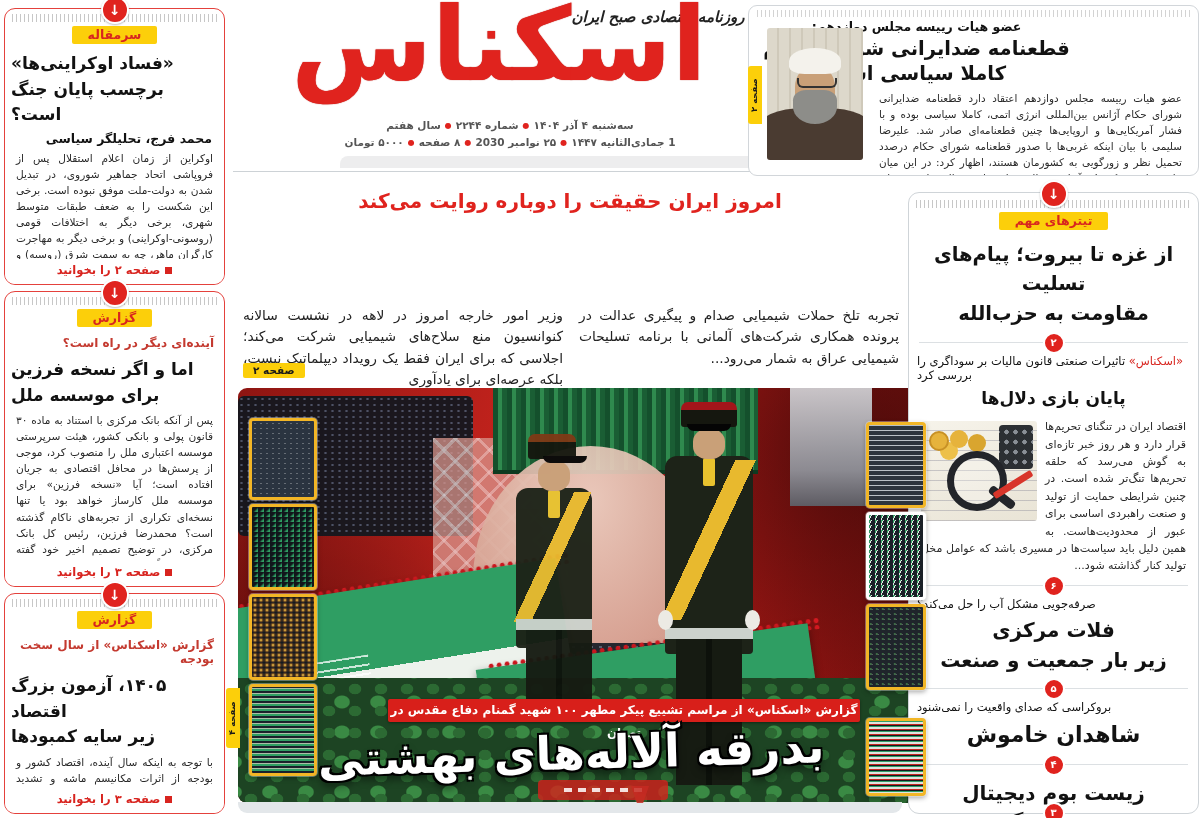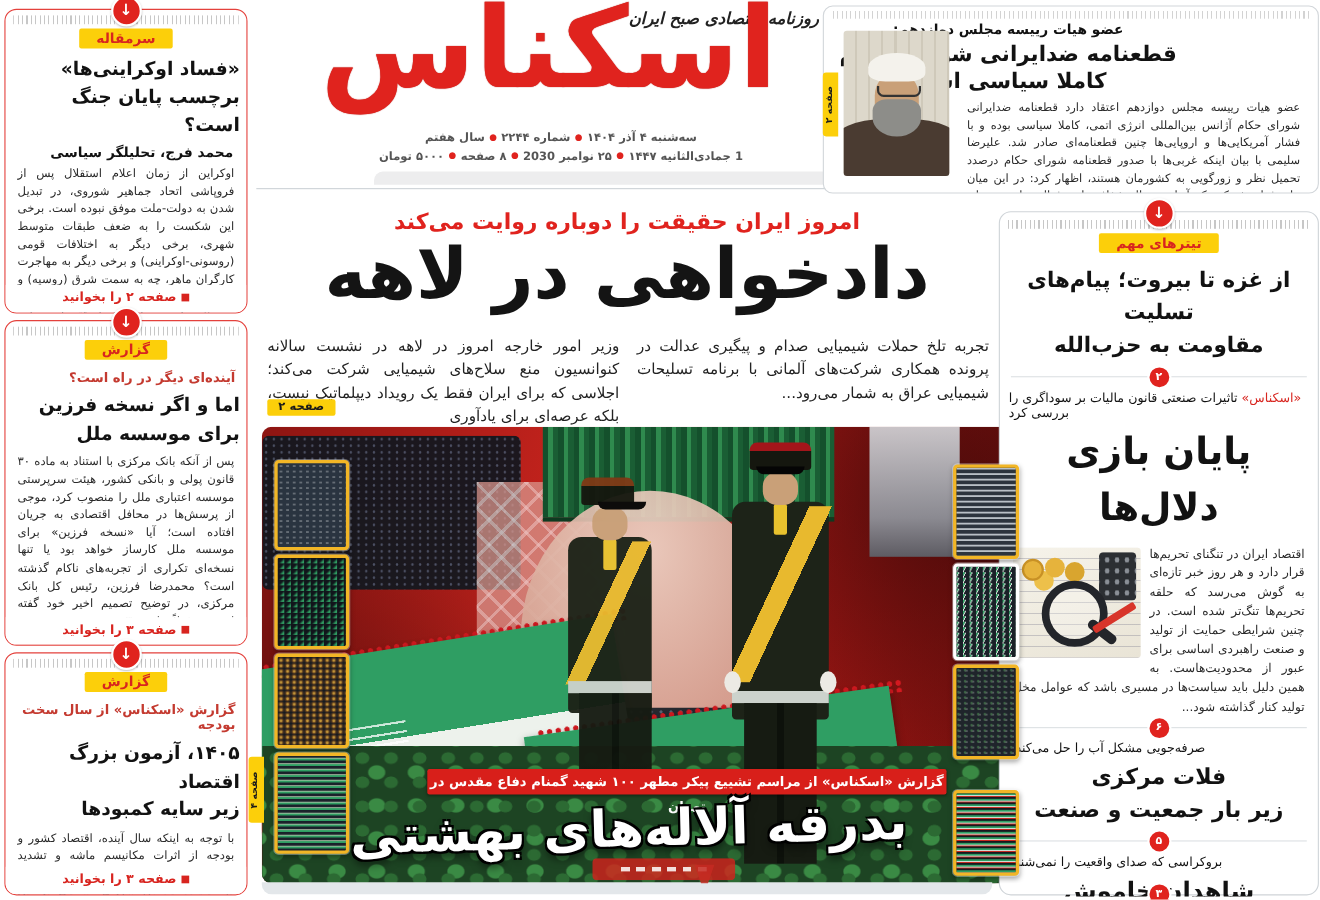--- a/index.html
+++ b/index.html
@@ -17,21 +17,21 @@
        font-weight:bold;font-size:12.5px;padding:1px 16px 2px;border-radius:2px;}
   .sq{display:inline-block;width:7px;height:7px;background:#d8241f;margin-left:5px;vertical-align:middle;}
 
   
   .box-l{position:absolute;left:4px;width:219px;background:#fff;border:1.5px solid #e4413c;
          border-radius:11px;overflow:visible;}
   .box-l .inner{position:relative;height:100%;overflow:hidden;border-radius:10px;}
   #lbox1{top:8px;height:275px;}
   #lbox2{top:291px;height:294px;}
   #lbox3{top:593px;height:219px;}
-  .h-box{font-size:17px;font-weight:bold;color:#121212;text-align:right;line-height:1.5;margin:7px 6px 2px;}
+  .h-box{font-size:17px;font-weight:bold;color:#121212;text-align:left;line-height:1.5;margin:7px 6px 2px;}
   .kicker-box{color:#c43a30;font-size:12px;font-weight:bold;text-align:right;margin:9px 10px 0;}
   .byline{font-size:12.5px;font-weight:bold;color:#111;margin:3px 12px 0;text-align:right;}
   .body-box{font-size:10.6px;color:#2a2a2a;text-align:justify;margin:4px 11px 0;line-height:1.52;}
   .footer-box{position:absolute;bottom:0;left:0;right:0;background:#fff;text-align:center;
               color:#d8241f;font-weight:bold;font-size:11.5px;padding:4px 0 7px;}
 
   
   .tagline{position:absolute;top:8px;left:568px;width:180px;text-align:center;
            font-size:15px;font-style:italic;font-weight:bold;color:#222;}
   .logo{position:absolute;top:-12px;left:250px;width:498px;text-align:center;
@@ -182,21 +182,21 @@
         border-left:9px solid transparent;border-right:9px solid transparent;border-top:26px solid rgba(197,42,34,.85);}
 
   
   .box-r{position:absolute;left:908px;top:192px;width:289px;height:620px;background:#fff;
          border:1px solid #cfd4d8;border-radius:11px;}
   .box-r .inner{position:relative;height:100%;overflow:hidden;border-radius:10px;padding-top:2px;}
   .r-head{font-weight:bold;color:#121212;text-align:center;line-height:1.5;}
   .r-head1{font-size:19.5px;margin:10px 10px 14px;}
   .r-kicker{font-size:11.5px;font-weight:normal;color:#111;text-align:left;margin:11px 8px 0;}
   .r-kicker .brand{color:#d8251f;}
-  .r-head2{font-size:34px;margin:4px 10px 7px;}
+  .r-head2{font-size:17px;margin:4px 10px 7px;}
   .r-body{font-size:11px;line-height:1.58;text-align:justify;color:#2a2a2a;margin:0 12px 10px;}
   .still{float:left;width:116px;height:100px;margin:3px 8px 3px 0;border-radius:3px;position:relative;overflow:hidden;
          background:linear-gradient(160deg,#f6f3ea,#e9e4d6);}
   .sl-lines{position:absolute;inset:0;background:repeating-linear-gradient(180deg,transparent 0 9px,rgba(120,120,140,.35) 9px 10px);}
   .sl-coin{position:absolute;top:10px;left:8px;width:16px;height:16px;border-radius:50%;background:#e6b33c;
            border:2px solid #c89125;box-shadow:20px -2px 0 -1px #e6b33c,38px 2px 0 -1px #d9a52f,10px 10px 0 -1px #edc04a;}
   .sl-calc{position:absolute;top:4px;right:4px;width:34px;height:44px;background:#2c2f33;border-radius:4px;
            background-image:radial-gradient(#8a8f96 2px,transparent 2.4px);background-size:9px 10px;
            background-position:3px 12px;}
   .sl-mag{position:absolute;top:30px;left:26px;width:46px;height:46px;border:7px solid #23252a;border-radius:50%;
@@ -285,21 +285,20 @@
       <span class="tag">گزارش</span>
       <div class="kicker-box">گزارش «اسکناس» از سال سخت بودجه</div>
       <div class="h-box pre">۱۴۰۵، آزمون بزرگ اقتصاد
 زیر سایه کمبودها</div>
       <div class="body-box">با توجه به اینکه سال آینده، اقتصاد کشور و بودجه از اثرات مکانیسم ماشه و تشدید تحریم‌ها، خشکسالی و ناترازی‌ها رنج می‌برد، دو نماینده مجلس شورای اسلامی بر این باورند بودجه نهادهای خاص باید کمرنگ‌تر شود و مجلس هم باید از این موضوع حمایت می‌کند...</div>
       <div class="footer-box"><span class="sq"></span><span>صفحه ۳ را بخوانید</span></div>
     </div>
   </div>
 
   <div class="m-kicker">امروز ایران حقیقت را دوباره روایت می‌کند</div>
-  <div class="m-head">دادخواهی در لاهه</div>
   <div class="m-leads">
     <div class="lead">تجربه تلخ حملات شیمیایی صدام و پیگیری عدالت در پرونده همکاری شرکت‌های آلمانی با برنامه تسلیحات شیمیایی عراق به شمار می‌رود...</div>
     <div class="lead">وزیر امور خارجه امروز در لاهه در نشست سالانه کنوانسیون منع سلاح‌های شیمیایی شرکت می‌کند؛ اجلاسی که برای ایران فقط یک رویداد دیپلماتیک نیست، بلکه عرصه‌ای برای یادآوری</div>
   </div>
   <span class="m-tab">صفحه ۲</span>
 
   <div class="photo">
     <div class="p-crowd-tl"></div>
     <div class="p-truss"></div>
     <div class="p-fringe"></div>

